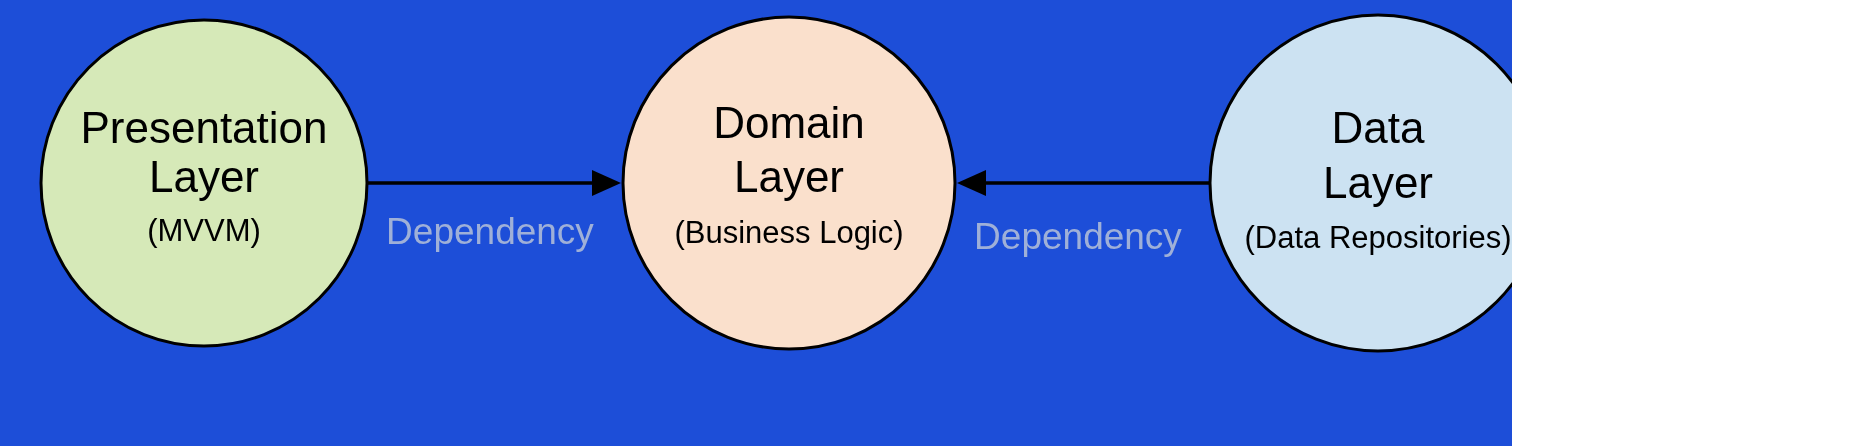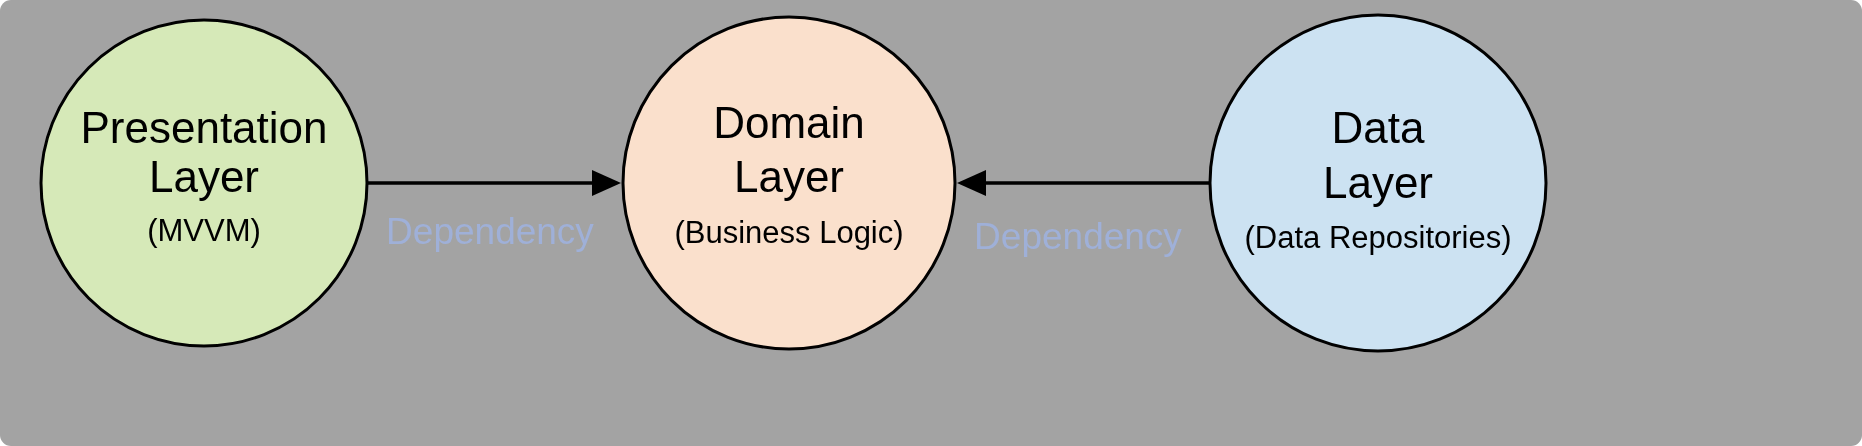--- a/index.html
+++ b/index.html
@@ -5,25 +5,24 @@
   html, body {
     margin: 0;
     padding: 0;
     background: #ffffff;
   }
   body {
     font-family: "Liberation Sans", sans-serif;
   }
   #canvas {
     position: relative;
-    width: 1862px;
+    width: 1512px;
     height: 446px;
-    background: #a3a3a3;
+    background: #1d4ed8;
     overflow: hidden;
-    border-radius: 11px;
   }
   #diagram-svg {
     position: absolute;
     left: 0;
     top: 0;
     width: 1862px;
     height: 446px;
   }
   .node-circle {
     stroke: #000000;

